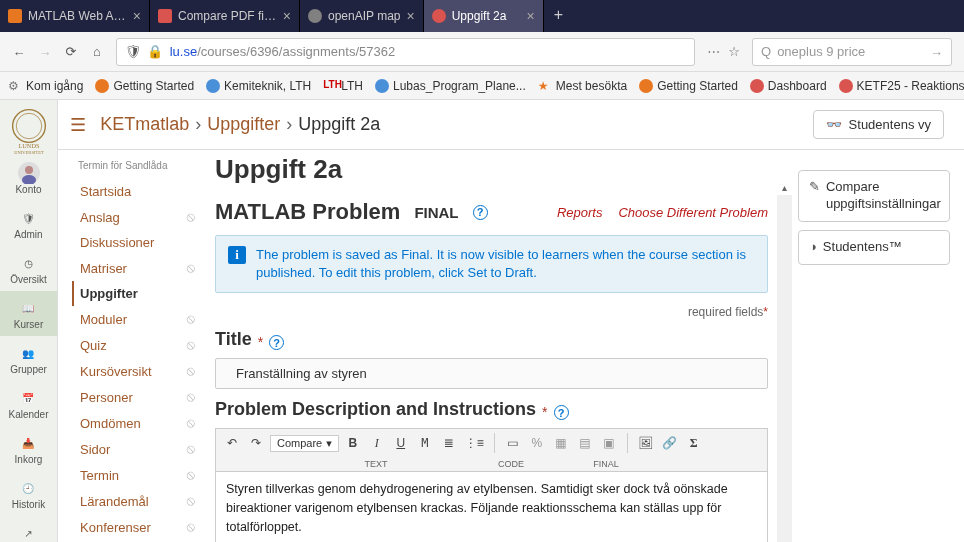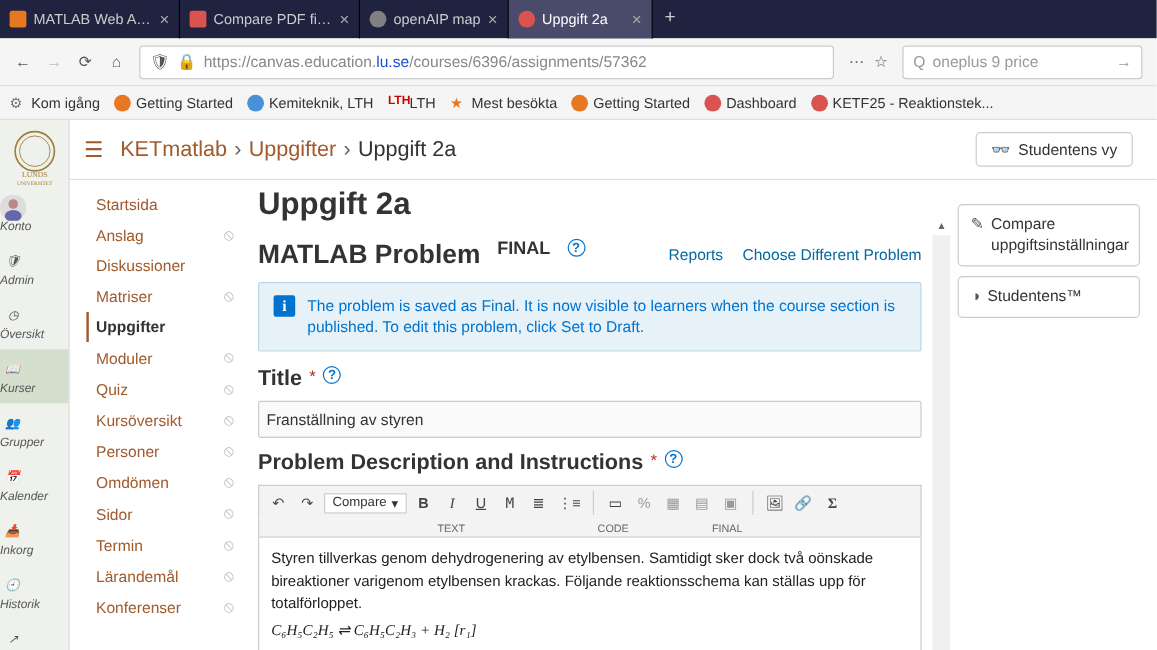--- a/index.html
+++ b/index.html
@@ -24,21 +24,21 @@
   .page-actions { display:flex; align-items:center; gap:8px; color:#666; padding:0 6px; }
 
   .bookmarks { background: #f5f5f5; height: 28px; display: flex; align-items: center; padding: 0 8px; border-bottom: 1px solid #ddd; gap: 12px; overflow: hidden; }
   .bookmark { display: flex; align-items: center; font-size: 12px; color: #333; gap: 4px; white-space: nowrap; }
   .bm-icon { width: 14px; height: 14px; display: inline-block; }
 
   
   .canvas { display: flex; height: calc(542px - 100px); }
   .global-nav { width: 58px; background: #eef1ec; border-right: 1px solid #ddd; display: flex; flex-direction: column; align-items: center; padding-top: 0px; }
   .global-nav .logo { width: 48px; height: 55px; margin: 6px 0 0; display:flex; align-items:center; justify-content:center; }
-  .global-item { width: 100%; padding: 6px 0; display: flex; flex-direction: column; align-items: flex-start; font-size: 10px; color: #555; cursor: pointer; font-style: italic; }
+  .global-item { width: 100%; padding: 6px 0; display: flex; flex-direction: column; align-items: center; font-size: 10px; color: #555; cursor: pointer; }
   .global-item .gicon { width: 22px; height: 22px; display:flex; align-items:center; justify-content:center; color:#555; }
   .global-item.sel { background: #d4e0cd; }
   .topbar { height: 50px; border-bottom: 1px solid #ddd; display:flex; align-items:center; padding: 0 20px 0 12px; justify-content:space-between; }
   .hamburger { color: #a05a2c; font-size: 18px; margin-right: 14px; cursor:pointer; }
   .breadcrumbs { display:flex; align-items:center; gap:6px; font-size: 18px; }
   .bc-link { color: #a05a2c; }
   .bc-sep { color: #666; }
   .bc-current { color: #333; }
   .student-btn { border:1px solid #ccc; border-radius:4px; padding: 6px 12px; font-size:13px; display:flex; align-items:center; gap:6px; cursor:pointer; }
 
@@ -47,36 +47,36 @@
   .sandbox-label { font-size:10px; color:#888; padding: 2px 6px 8px; }
   .nav-item { display:flex; justify-content:space-between; align-items:center; padding: 5px 6px; color: #a05a2c; cursor:pointer; border-left: 2px solid transparent; }
   .nav-item.active { color:#333; font-weight:600; border-left-color:#a05a2c; }
   .nav-item .hidden-icon { color:#bbb; font-size:13px; }
 
   .assignment-body { flex:1; padding: 0 6px 0 10px; overflow-y:auto; position:relative; }
   .assignment-body::-webkit-scrollbar{width:12px;}
   .page-title { font-size: 26px; font-weight: 600; margin: 4px 0 14px; }
   .problem-frame { border: none; padding: 0 18px 0 0; }
   .problem-header { display:flex; align-items:center; justify-content:space-between; margin-bottom:10px; }
-  .ph-left { display:flex; align-items:flex-start; gap:14px; }
+  .ph-left { display:flex; align-items:center; gap:14px; }
   .ph-title { font-size:22px; font-weight:700; }
   .ph-status { font-size:15px; color:#333; font-weight:600; }
   .help-circle { color:#0073cf; border:1px solid #0073cf; border-radius:50%; width:15px; height:15px; display:inline-flex; align-items:center; justify-content:center; font-size:11px; font-weight:bold; }
   .ph-right { display:flex; gap:16px; font-size:13px; }
-  .ph-link { color:#0369a1; cursor:pointer; }
+  .ph-link { color:#b91c1c; cursor:pointer;font-style:italic; }
 
   .info-box { background:#e6f2f8; border:1px solid #b8d8e8; border-radius:2px; padding:10px 12px; display:flex; gap:10px; font-size:13px; color:#0073cf; line-height:1.4; margin-bottom:12px; }
   .info-icon { width:18px; height:18px; background:#0073cf; color:#fff; display:flex; align-items:center; justify-content:center; font-family:serif; font-weight:bold; flex-shrink:0; border-radius:2px; }
 
   .required { text-align:right; font-size:12px; color:#666; margin-bottom:10px; }
   .required .star{ color:#b03020; }
 
-  .field-label { font-size:18px; font-weight:700; margin:10px 0 8px; display:flex; align-items:flex-start; gap:6px;}
+  .field-label { font-size:18px; font-weight:700; margin:10px 0 8px; display:flex; align-items:flex-end; gap:6px;}
   .field-label .star { color:#b03020; font-size:14px; font-weight:normal; vertical-align:top;}
-  .text-input { width:100%; border:1px solid #ccc; border-radius:2px; padding:7px 6px; font-size:13px; color:#333; background:#fafafa; }
+  .text-input { width:100%; border:1px solid #ccc; border-radius:2px; padding:7px 20px; font-size:13px; color:#333; background:#fafafa; }
 
   .rte-toolbar { border:1px solid #ccc; border-bottom:none; background:#f3f3f3; padding:4px 6px; display:flex; align-items:center; gap:4px; margin-top:8px;}
   .rte-btn { min-width:20px; height:20px; display:inline-flex; align-items:center; justify-content:center; color:#444; cursor:pointer; font-size:12px; padding: 0 2px; }
   .rte-sep { width:1px; height:20px; background:#ccc; margin:0 4px;}
   .rte-drop { border:1px solid #ccc; padding:1px 6px; font-size:11px; background:#fff; display:inline-flex; align-items:center; gap:4px;}
   .rte-sections { display:flex; border:1px solid #ccc; border-top:none; border-bottom:none; background:#f3f3f3; }
   .rte-sect { flex:0 0 auto; font-size:9px; color:#666; text-align:center; padding:2px 0; }
   .rte-sect.s1{width:160px;} .rte-sect.s2{width:110px;} .rte-sect.s3{width:80px;}
 
   .rte-body { border:1px solid #ccc; border-top:1px solid #ccc; padding:8px 10px; font-size:12.5px; line-height:1.5; color:#222; }
@@ -118,21 +118,20 @@
 </div>
 
 <div class="nav-bar">
   <div class="nav-btn">←</div>
   <div class="nav-btn disabled">→</div>
   <div class="nav-btn">⟳</div>
   <div class="nav-btn">⌂</div>
   <div class="url-bar">
     <span style="margin-right:6px;">🛡</span>
     <span class="lock">🔒</span>
-    <span style="color:#888;">https://canvas.education.</span>
       <span class="domain">lu.se</span>
       <span style="color:#888;">/courses/6396/assignments/57362</span>
   </div>
   <div class="page-actions">
     <span>⋯</span>
     <span>☆</span>
   </div>
   <div class="search-bar">
     <span style="margin-right:6px;">Q</span>
     <span>oneplus 9 price</span>
@@ -149,20 +148,24 @@
       <span class="bm-icon" style="background:#e87722;border-radius:50%;"></span>
       <span>Getting Started</span>
     </div>
   <div class="bookmark">
       <span class="bm-icon" style="background:#4a90d9;border-radius:50%;"></span>
       <span>Kemiteknik, LTH</span>
     </div>
   <div class="bookmark">
       <span class="bm-icon" style="color:#c00;font-weight:bold;font-size:10px;">LTH</span>
       <span>LTH</span>
+    </div>
+  <div class="bookmark">
+      <span class="bm-icon" style="background:#4a90d9;border-radius:50%;"></span>
+      <span>Lubas_Program_Plane...</span>
     </div>
   <div class="bookmark">
       <span class="bm-icon" style="color:#e87722;">★</span>
       <span>Mest besökta</span>
     </div>
   <div class="bookmark">
       <span class="bm-icon" style="background:#e87722;border-radius:50%;"></span>
       <span>Getting Started</span>
     </div>
   <div class="bookmark">
@@ -243,20 +246,21 @@
         </div>
       </div>
       <div class="student-btn">
         <span>👓</span>
         <span>Studentens vy</span>
       </div>
     </div>
 
     <div class="main-cols">
       <div class="course-nav">
+        <div class="sandbox-label">Termin för Sandlåda</div>
         <div id="course-nav-items">
             <div class="nav-item">
               <span>Startsida</span>
             </div>
             <div class="nav-item">
               <span>Anslag</span>
               <span class="hidden-icon">⦸</span>
             </div>
             <div class="nav-item">
               <span>Diskussioner</span>
@@ -322,20 +326,23 @@
               <span class="ph-link">Reports</span>
               <span class="ph-link">Choose Different Problem</span>
             </div>
           </div>
 
           <div class="info-box">
             <span class="info-icon">i</span>
             <span>The problem is saved as Final. It is now visible to learners when the course section is published. To edit this problem, click Set to Draft.</span>
           </div>
 
+          <div class="required">
+            <span>required fields</span><span class="star">*</span>
+          </div>
 
           <div class="field-label">
             <span>Title</span>
               <span class="star">*</span>
             <span class="help-circle">?</span>
           </div>
           <input class="text-input" value="Franställning av styren" style="">
 
           <div class="field-label">
             <span>Problem Description and Instructions</span>

